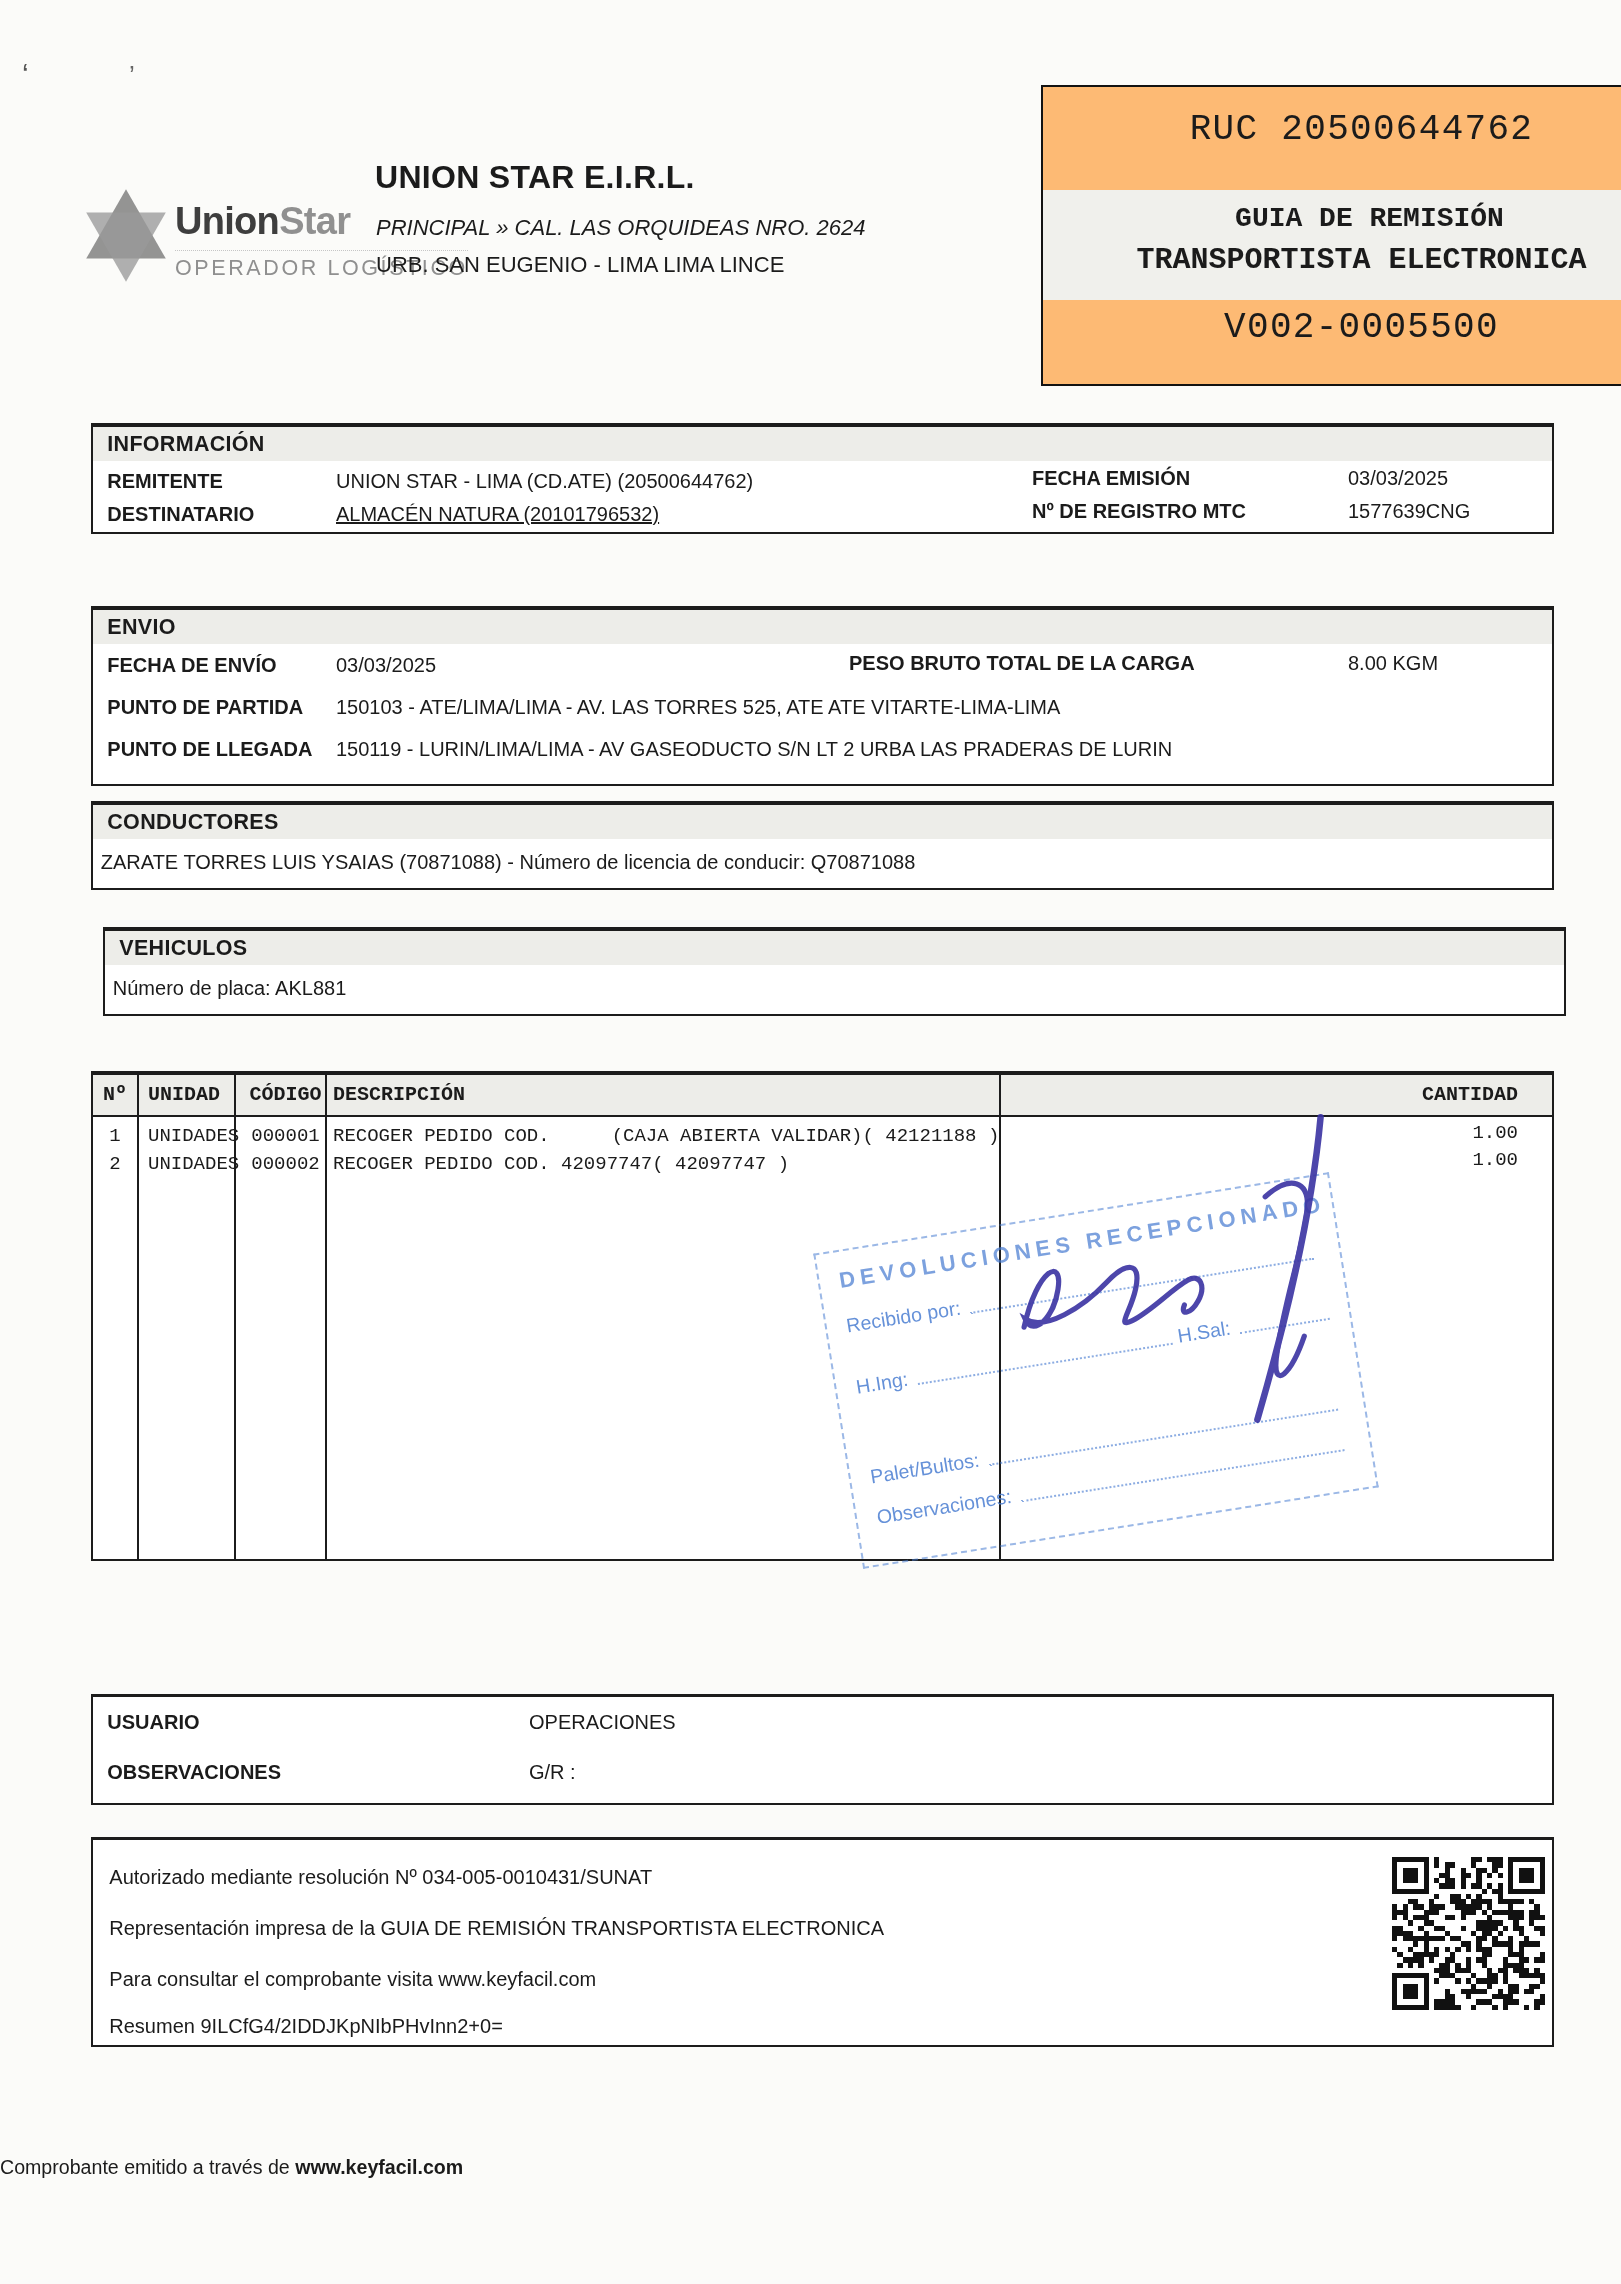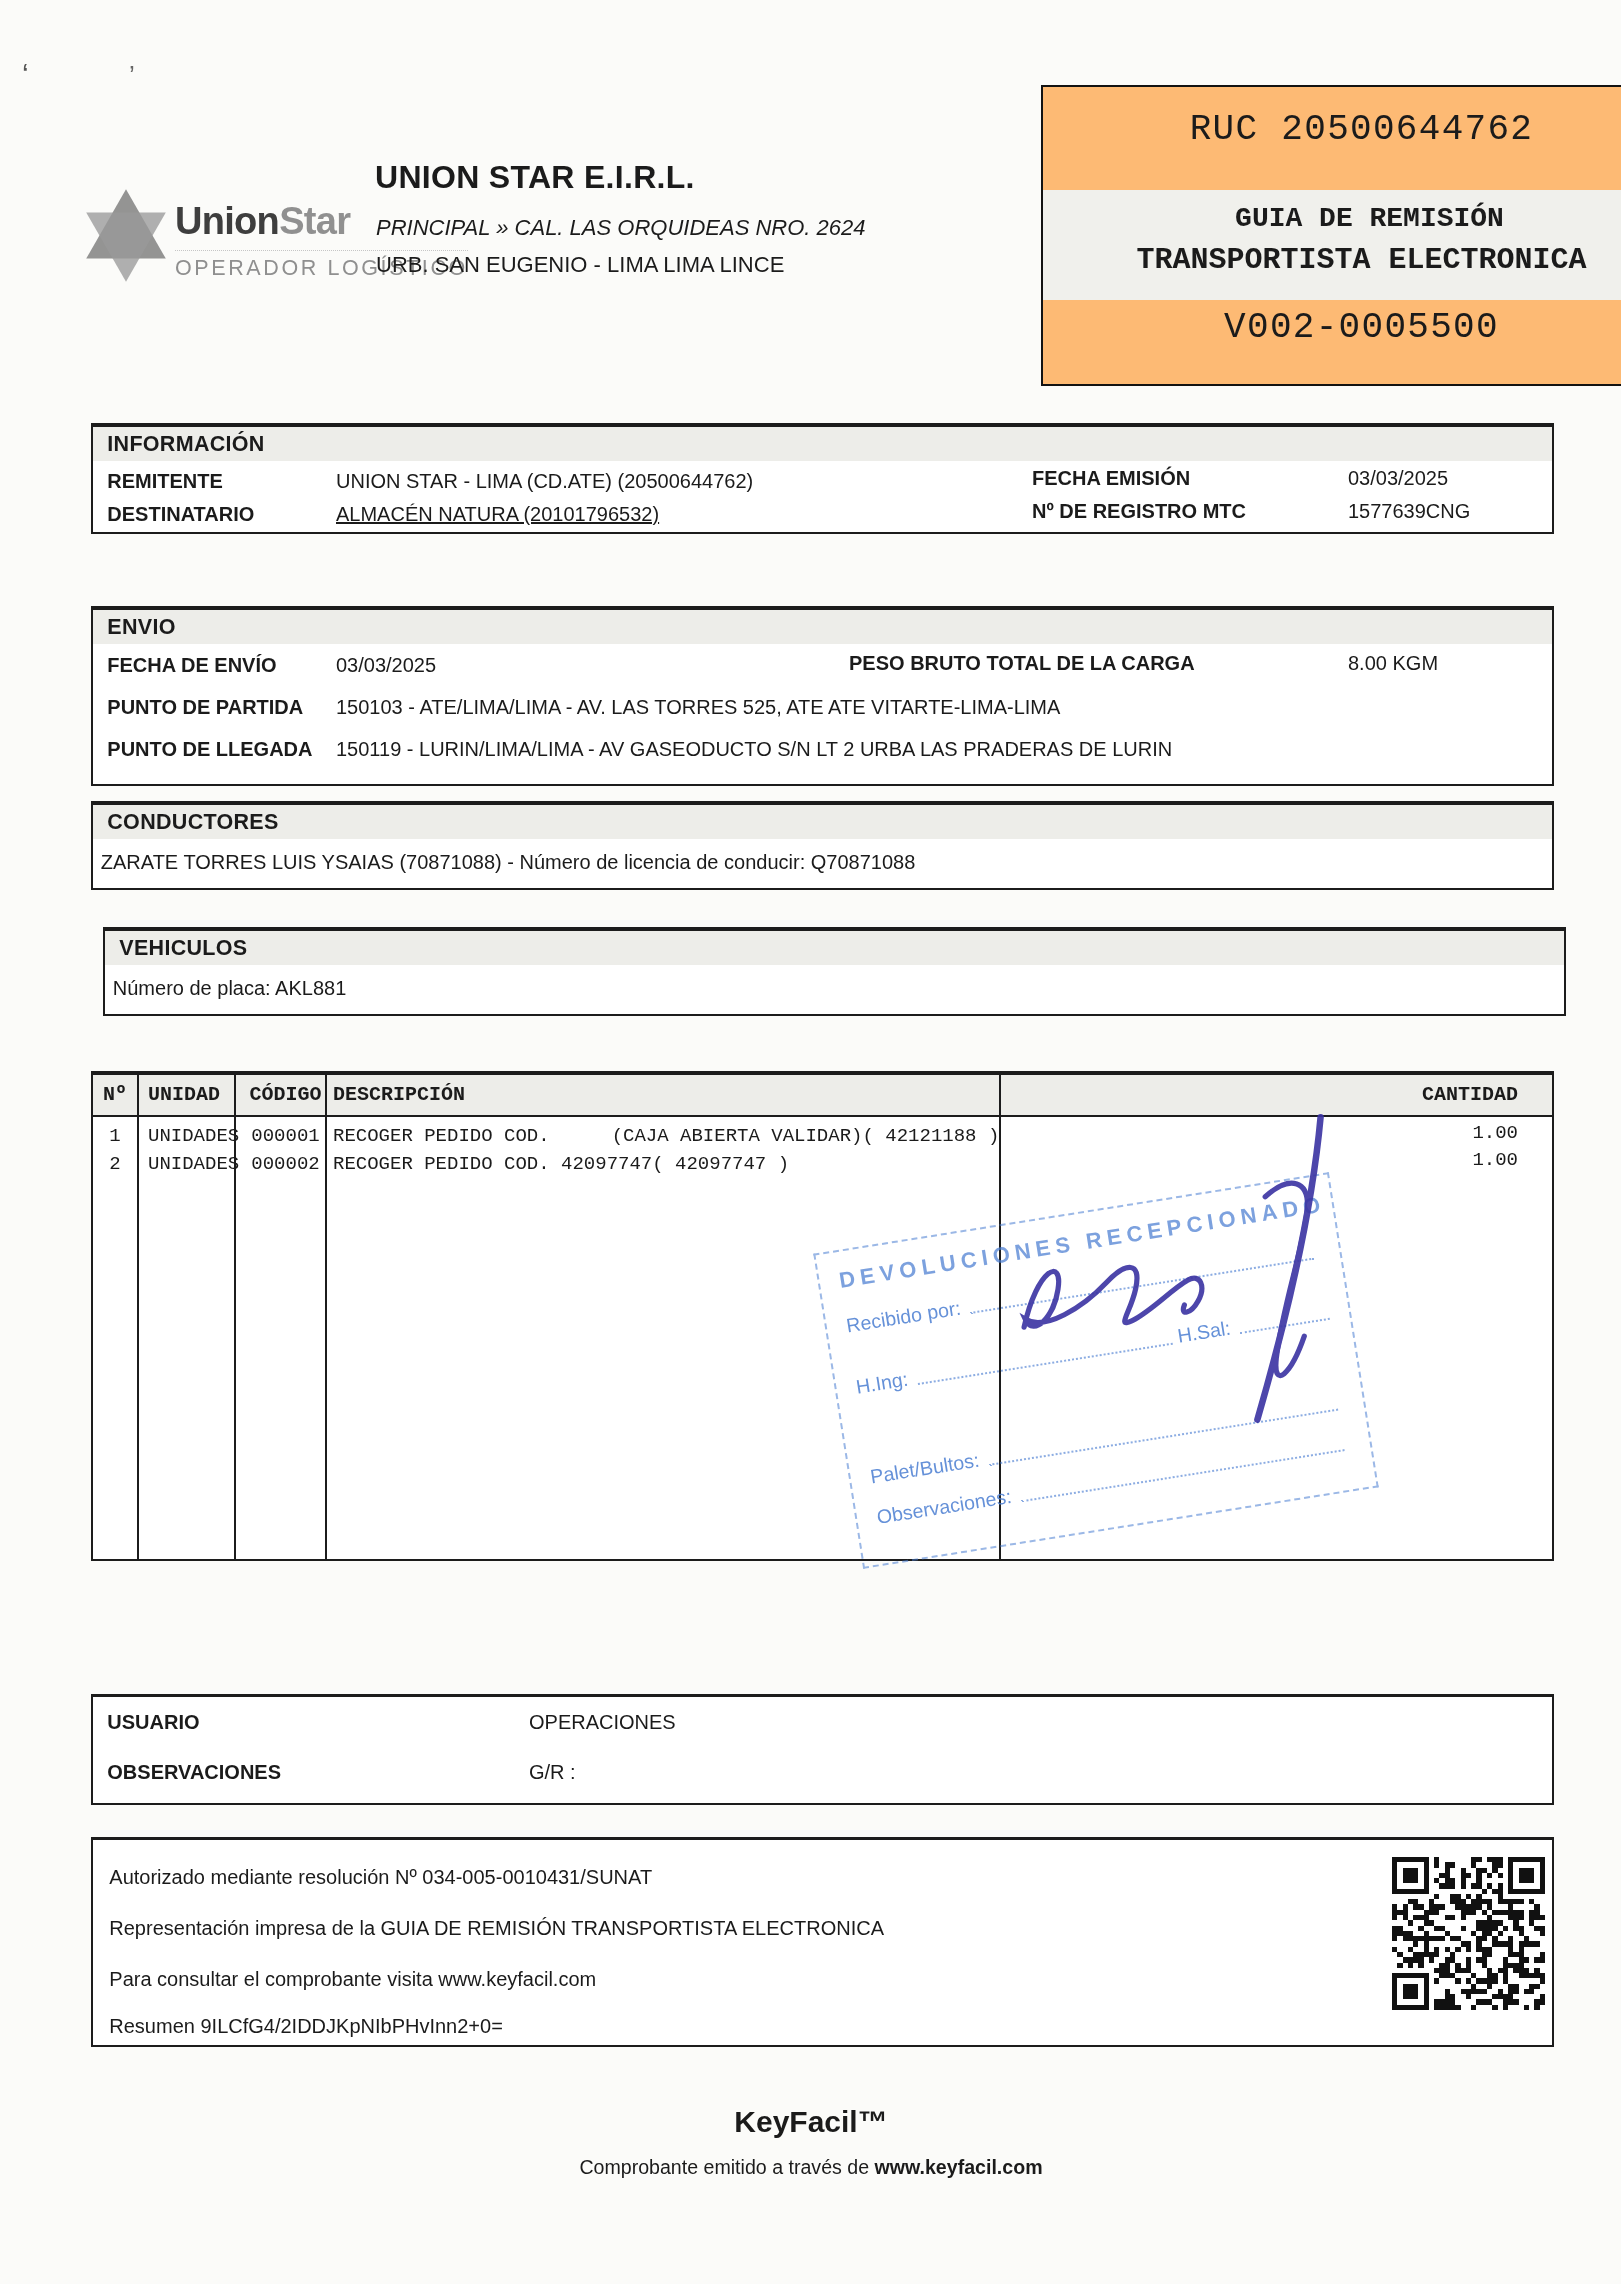--- a/index.html
+++ b/index.html
@@ -507,19 +507,18 @@
             <rect x="15" y="28" width="1" height="1"></rect>
             <rect x="19" y="28" width="1" height="1"></rect>
             <rect x="21" y="28" width="1" height="1"></rect>
             <rect x="25" y="28" width="1" height="1"></rect>
             <rect x="27" y="28" width="1" height="1"></rect>
           </g>
       </svg>
     </div>
   </div>
 
-  <div class="abs kf-name" style="left:0;right:0;top:2105px;text-align:center;">KeyFacil™</div>
-  <div class="abs kf-tag" style="left:0;right:0;top:2156px;text-align:center;">
+  <div class="abs kf-tag" style="left:0;right:0;top:2156px;text-align:left;">
     <span>Comprobante emitido a través de </span><b>www.keyfacil.com</b>
   </div>
 
 </div>
 
 
 </body></html>

